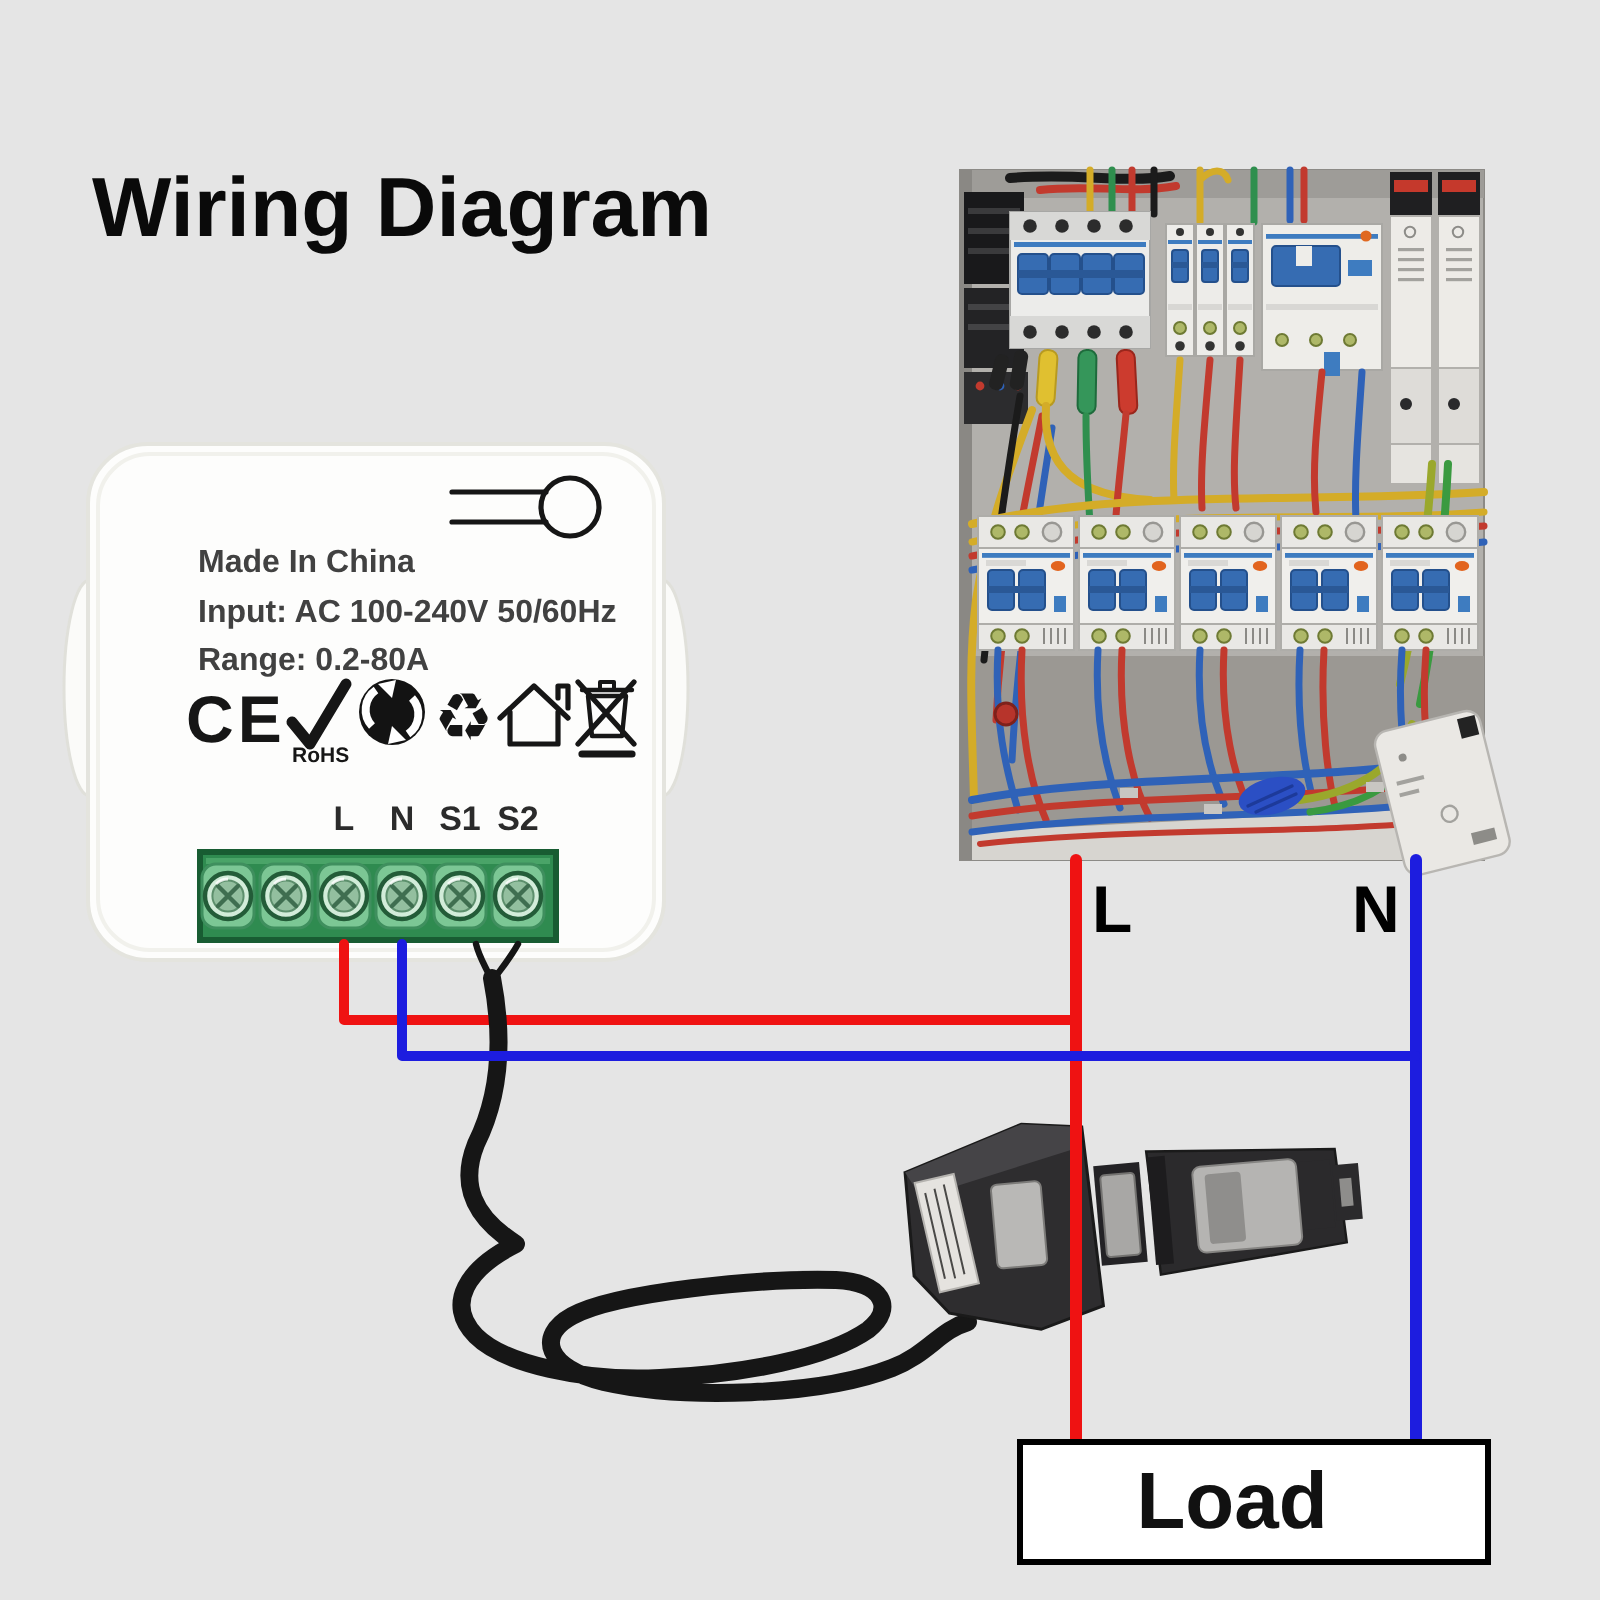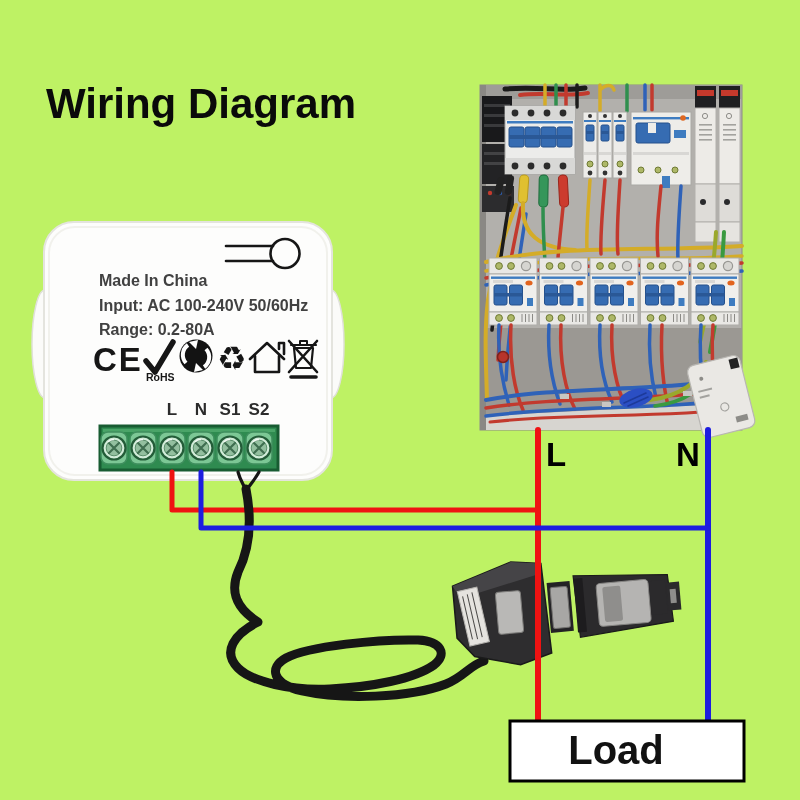--- a/index.html
+++ b/index.html
@@ -1,16 +1,16 @@
 <!DOCTYPE html>
 <html><head>
 <meta charset="utf-8">
 <style>
   html,body{margin:0;padding:0;background:#ffffff;}
-  .page{position:relative;width:800px;height:800px;background:#bef264;overflow:hidden;
+  .page{position:relative;width:800px;height:800px;background:#e5e5e5;overflow:hidden;
         font-family:"Liberation Sans", sans-serif;}
   svg text{font-family:"Liberation Sans","DejaVu Sans",sans-serif;}
   .wire{fill:none;stroke-linecap:round;stroke-linejoin:round;}
   .ic{stroke:#161616;fill:none;stroke-linecap:round;stroke-linejoin:round;}
 </style>
 </head>
 <body>
 
 <div class="page">
 <svg width="800" height="800" viewBox="0 0 800 800">

